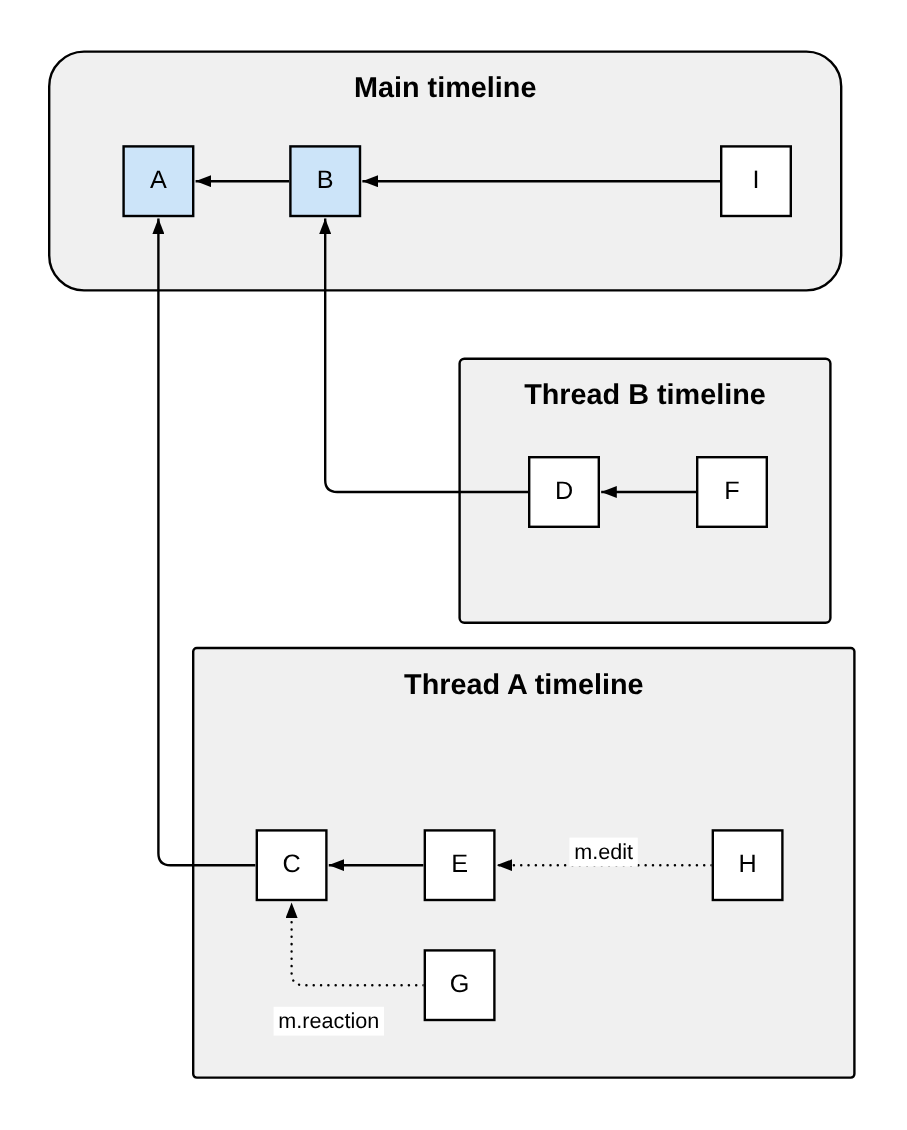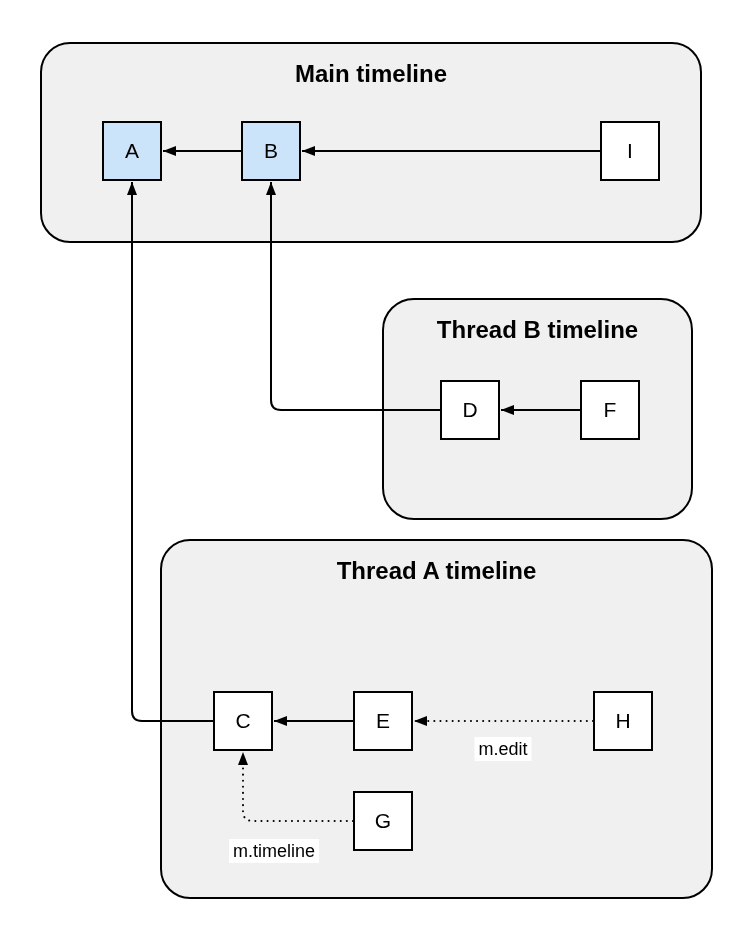--- a/index.html
+++ b/index.html
@@ -17,22 +17,22 @@
     overflow: hidden;
   }
   .container-box {
     position: absolute;
     box-sizing: border-box;
     background: var(--container-fill, #f0f0f0);
     border: 2px solid var(--container-stroke, #000);
     z-index: 1;
   }
   .container-box.main     { left: 40px;  top: 42px;  width: 662px; height: 201px; border-radius: 30px; }
-  .container-box.thread-b { left: 382px; top: 298px; width: 311px; height: 222px; border-radius: 32px; }
-  .container-box.thread-a { left: 160px; top: 539px; width: 553px; height: 360px; border-radius: 30px; }
+  .container-box.thread-b { left: 382px; top: 298px; width: 311px; height: 222px; border-radius: 5px; }
+  .container-box.thread-a { left: 160px; top: 539px; width: 553px; height: 360px; border-radius: 4px; }
   .container-title {
     display: block;
     text-align: center;
     padding-top: 16px;
     font-size: 24px;
     font-weight: bold;
     color: var(--text, #000);
   }
   .edges-layer {
     position: absolute;
@@ -67,21 +67,21 @@
     position: absolute;
     transform: translate(-50%, -50%);
     background: var(--label-bg, #fff);
     padding: 1px 4px;
     font-size: 18px;
     line-height: 22px;
     white-space: nowrap;
     z-index: 4;
     color: var(--text, #000);
   }
-  .edge-label.edit     { left: 503px; top: 749px; }
+  .edge-label.edit     { left: 503px; top: 710px; }
   .edge-label.reaction { left: 274px; top: 851px; }
 </style>
 </head>
 <body>
 
 <div class="canvas">
 
   <div class="container-box main">
     <span class="container-title">Main timeline</span>
   </div>
@@ -132,15 +132,15 @@
     <span>E</span>
   </div>
   <div class="node n-h">
     <span>H</span>
   </div>
   <div class="node n-g">
     <span>G</span>
   </div>
 
   <div class="edge-label edit">m.edit</div>
-  <div class="edge-label reaction">m.timeline</div>
+  <div class="edge-label reaction">m.reaction</div>
 
 </div>
 
 </body></html>

